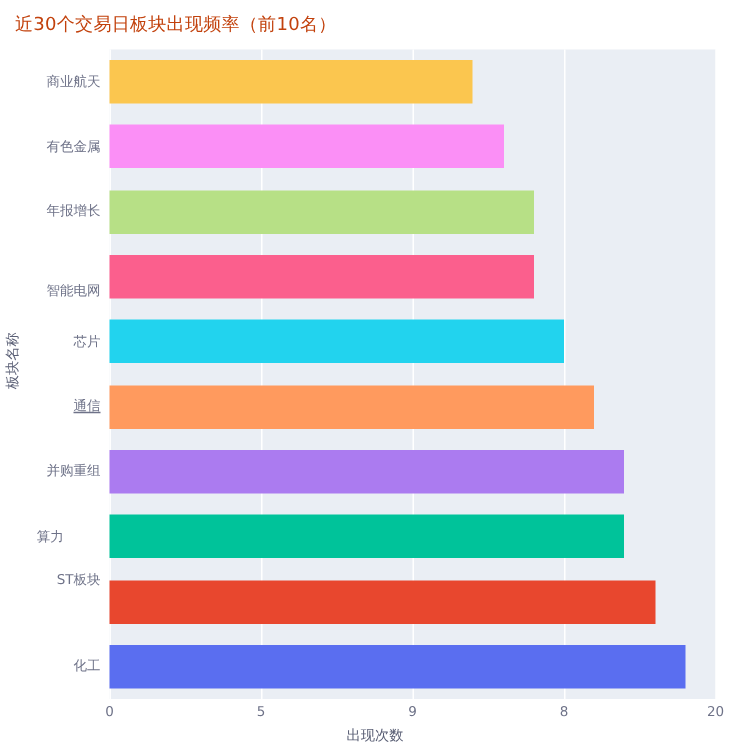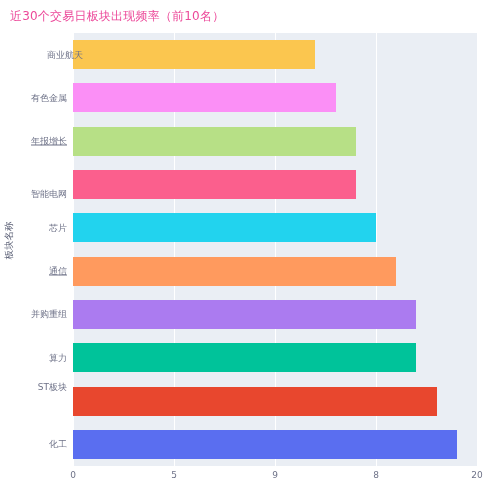--- a/index.html
+++ b/index.html
@@ -16,21 +16,21 @@
   #chart-root {
     position: relative;
     width: 500px;
     height: 500px;
   }
   #chart-title {
     position: absolute;
     left: 10px;
     top: 8px;
     font-size: 12px;
-    color: #ec4899;
+    color: #c2410c;
     letter-spacing: 0.2px;
   }
   
   #plot-area {
     position: absolute;
     left: 73px;
     top: 33px;
     width: 404px;
     height: 433px;
     background: #eaeef4;
@@ -156,34 +156,35 @@
         <div class="bar-row" style="top: 346.4px; width: 404px;">
           <div class="bar" title="ST板块: 18" style="width: 363.6px; background: rgb(232, 71, 46);"></div>
         </div>
         <div class="bar-row" style="top: 389.7px; width: 404px;">
           <div class="bar" title="化工: 19" style="width: 383.8px; background: rgb(90, 110, 240);"></div>
         </div>
       </div>
   </div>
 
   <div id="ylabels">
-      <div class="ylabel-item" style="top: 21.65px; margin-left: 16px;">商业航天</div>
+      <div class="ylabel-item" style="top: 21.65px;">商业航天</div>
       <div class="ylabel-item" style="top: 64.95px; font-family: Liberation Serif, serif;">有色金属</div>
-      <div class="ylabel-item" style="top: 108.25px; text-decoration: underline;">年报增长</div>
+      <div class="ylabel-item" style="top: 108.25px;">年报增长</div>
       <div class="ylabel-item" style="top: 161px;">智能电网</div>
       <div class="ylabel-item" style="top: 194.85px;">芯片</div>
       <div class="ylabel-item" style="top: 238.15px; text-decoration: underline;">通信</div>
       <div class="ylabel-item" style="top: 281.45px;">并购重组</div>
-      <div class="ylabel-item" style="top: 324.75px;">算力</div>
+      <div class="ylabel-item" style="top: 324.75px; text-align: center;">算力</div>
       <div class="ylabel-item" style="top: 354px;">ST板块</div>
       <div class="ylabel-item" style="top: 411.35px;">化工</div>
     </div>
   <div id="xlabels">
       <div class="xtick" style="left: 0px;">0</div>
       <div class="xtick" style="left: 101px;">5</div>
       <div class="xtick" style="left: 202px;">9</div>
       <div class="xtick" style="left: 303px;">8</div>
       <div class="xtick" style="left: 404px;">20</div>
     </div>
 
+  <div id="xaxis-title">出现次数</div>
   <div id="yaxis-title">板块名称</div>
 
 </div>
 
 </body></html>

